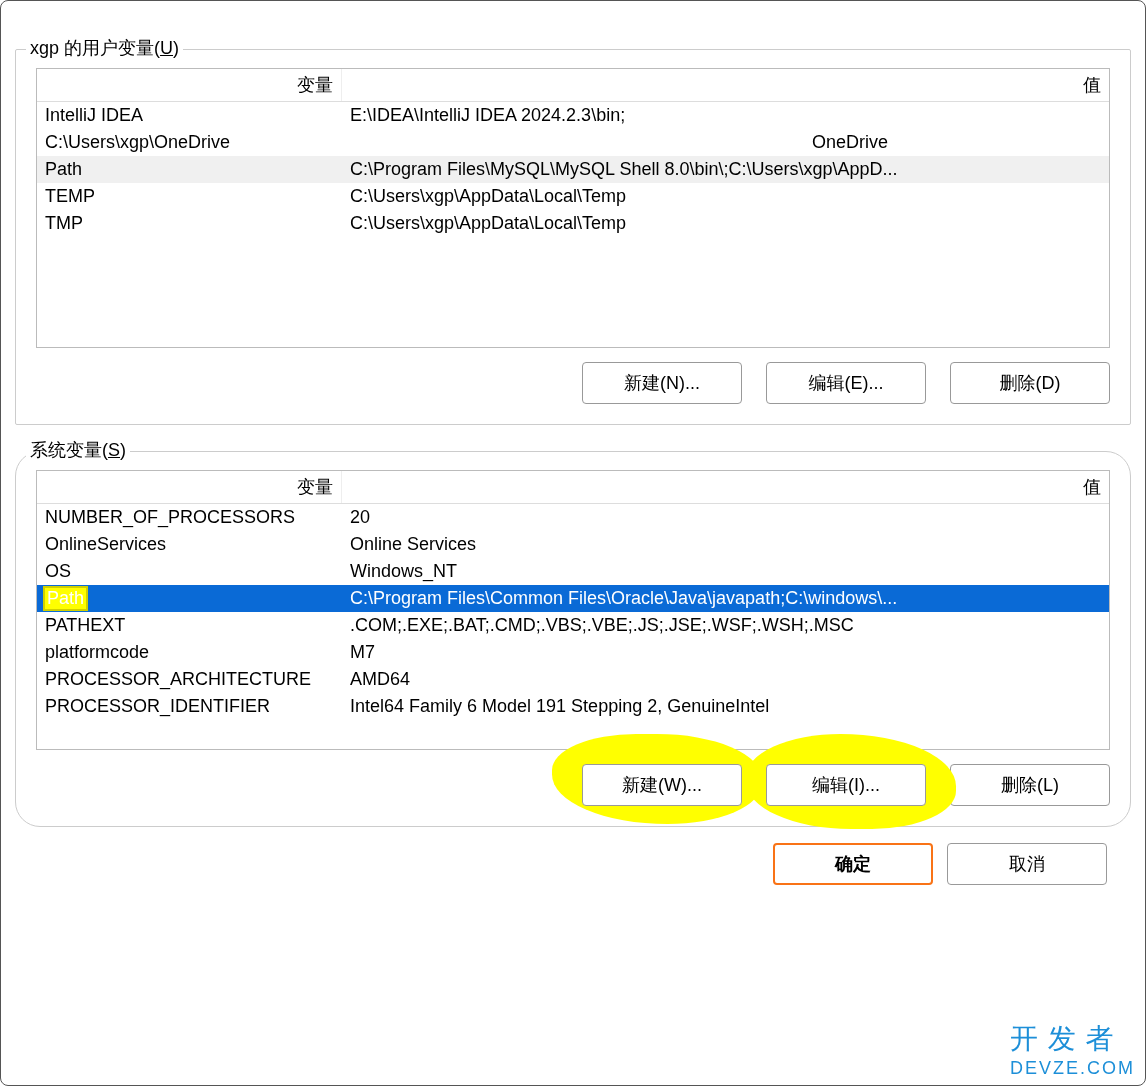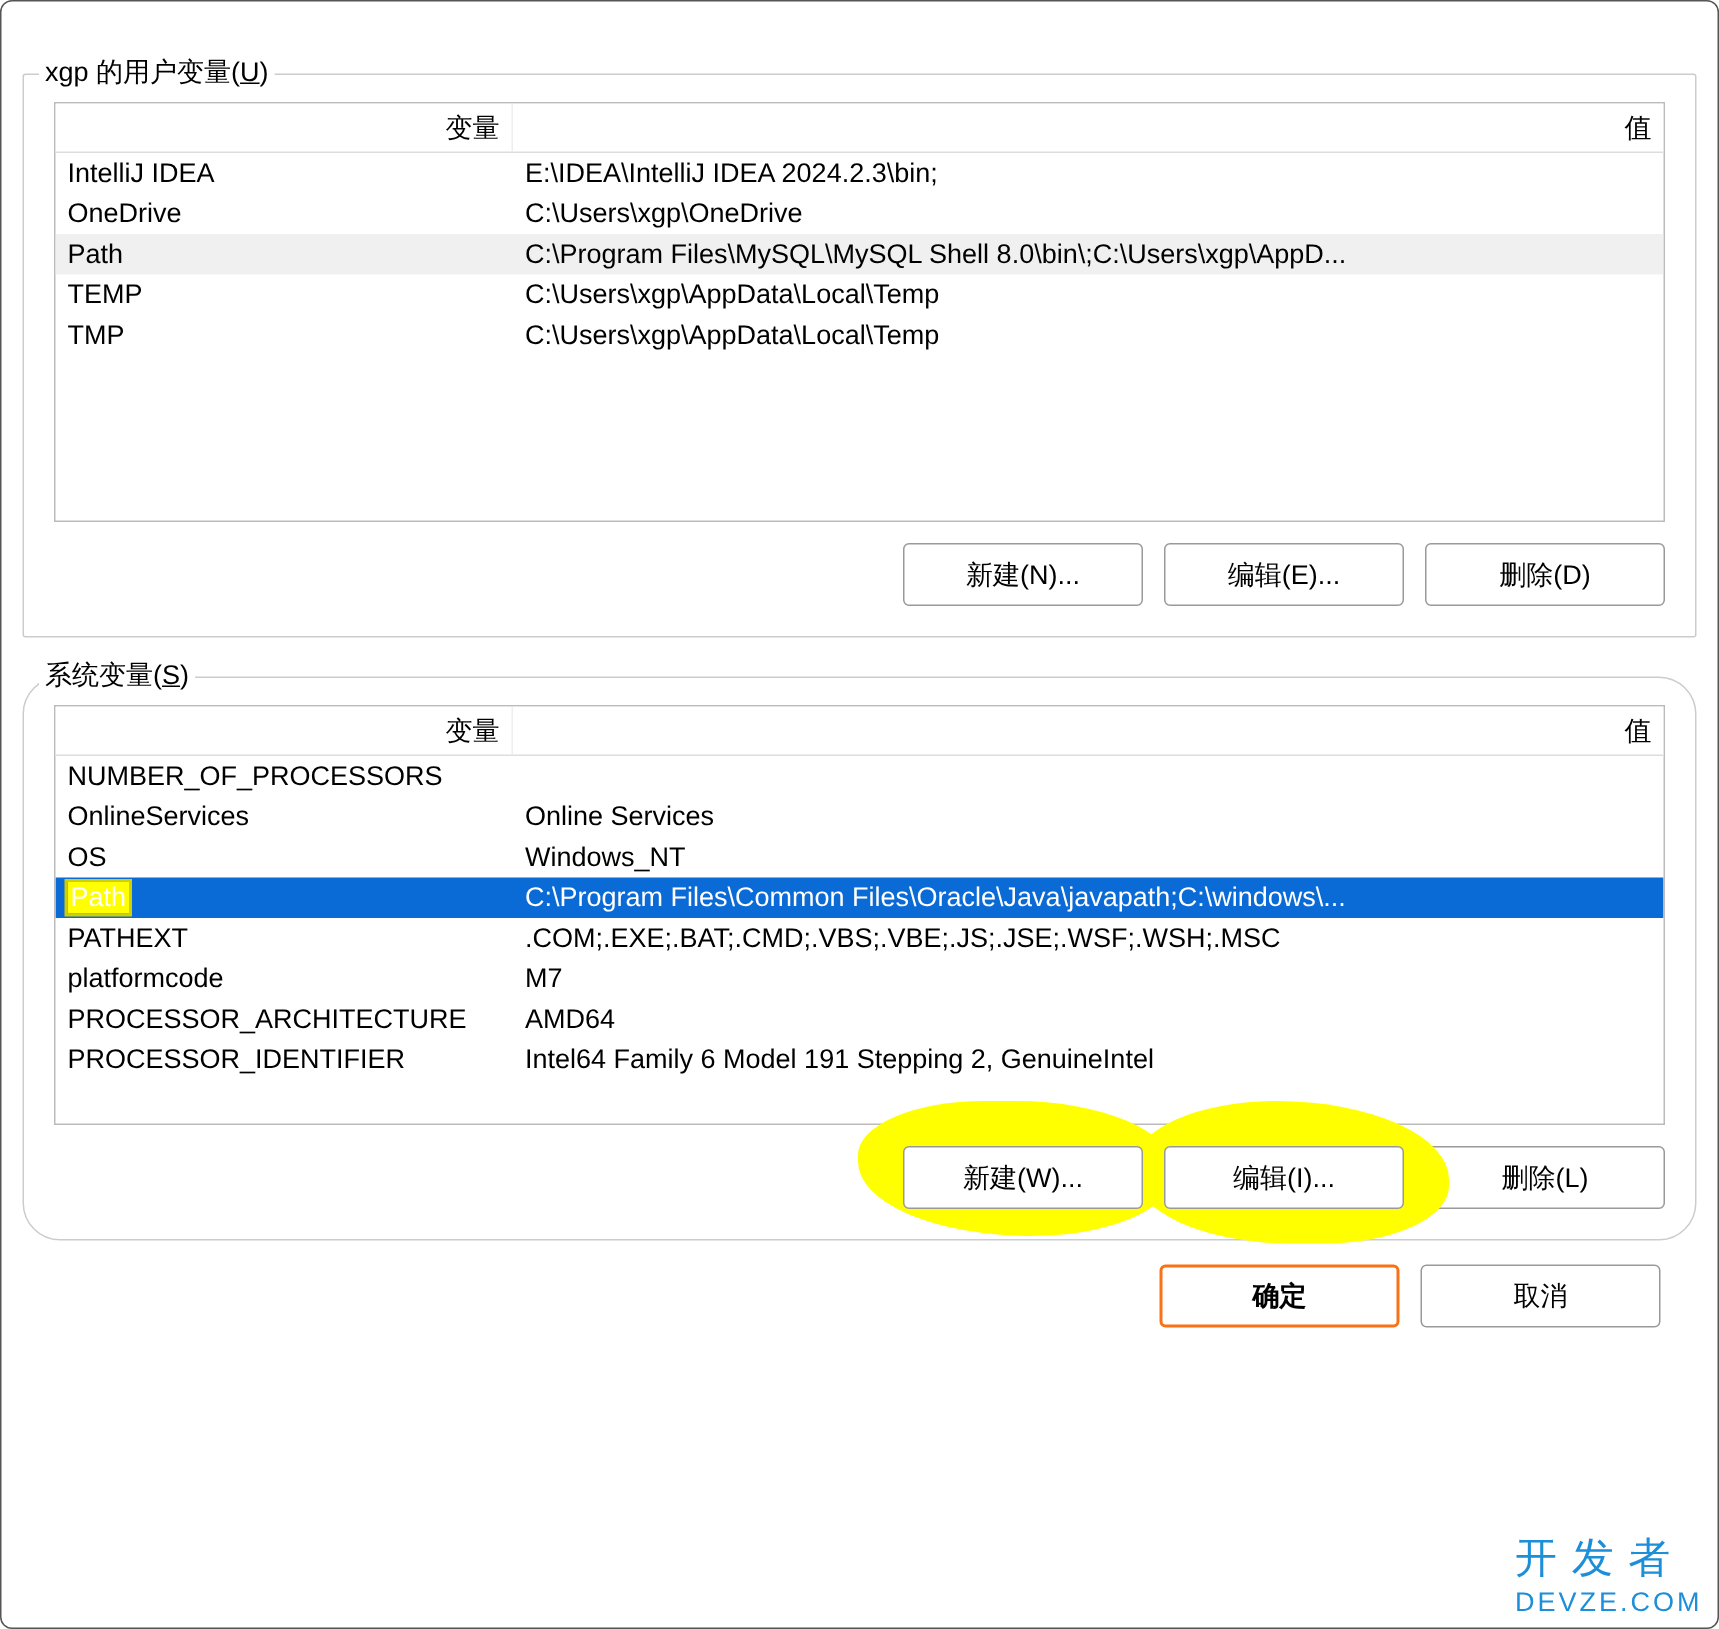--- a/index.html
+++ b/index.html
@@ -91,21 +91,21 @@
 .row.selected-blue { background: #0a6ad6; color:#fff; }
 .highlight-tag {
   background: #ffff00;
   outline: 2px solid #d0d000;
   padding: 0 2px;
   display:inline-block;
 }
 .buttonrow {
   display:flex;
   justify-content:flex-end;
-  gap: 14px;
+  gap: 24px;
   margin-top: 14px;
 }
 .btn {
   min-width: 160px;
   height: 42px;
   border: 1px solid #999;
   background: #fff;
   border-radius: 4px;
   font-size: 18px;
   cursor:pointer;
@@ -163,22 +163,22 @@
         <div class="listheader">
           <div class="col col1">变量</div>
           <div class="col col2">值</div>
         </div>
         <div id="user-rows">
             <div class="row">
               <div class="cell col1">IntelliJ IDEA</div>
               <div class="cell col2">E:\IDEA\IntelliJ IDEA 2024.2.3\bin;</div>
             </div>
             <div class="row">
+              <div class="cell col2">C:\Users\xgp\OneDrive</div>
               <div class="cell col1">OneDrive</div>
-              <div class="cell col2">C:\Users\xgp\OneDrive</div>
             </div>
             <div class="row selected-soft">
               <div class="cell col1">Path</div>
               <div class="cell col2">C:\Program Files\MySQL\MySQL Shell 8.0\bin\;C:\Users\xgp\AppD...</div>
             </div>
             <div class="row">
               <div class="cell col1">TEMP</div>
               <div class="cell col2">C:\Users\xgp\AppData\Local\Temp</div>
             </div>
             <div class="row">
@@ -201,20 +201,21 @@
       </span>
 
       <div class="listbox sys">
         <div class="listheader">
           <div class="col col1">变量</div>
           <div class="col col2">值</div>
         </div>
         <div id="sys-rows">
             <div class="row">
               <div class="cell col1">NUMBER_OF_PROCESSORS</div>
+              <div class="cell col2">20</div>
             </div>
             <div class="row">
               <div class="cell col1">OnlineServices</div>
               <div class="cell col2">Online Services</div>
             </div>
             <div class="row">
               <div class="cell col1">OS</div>
               <div class="cell col2">Windows_NT</div>
             </div>
             <div class="row selected-blue">

